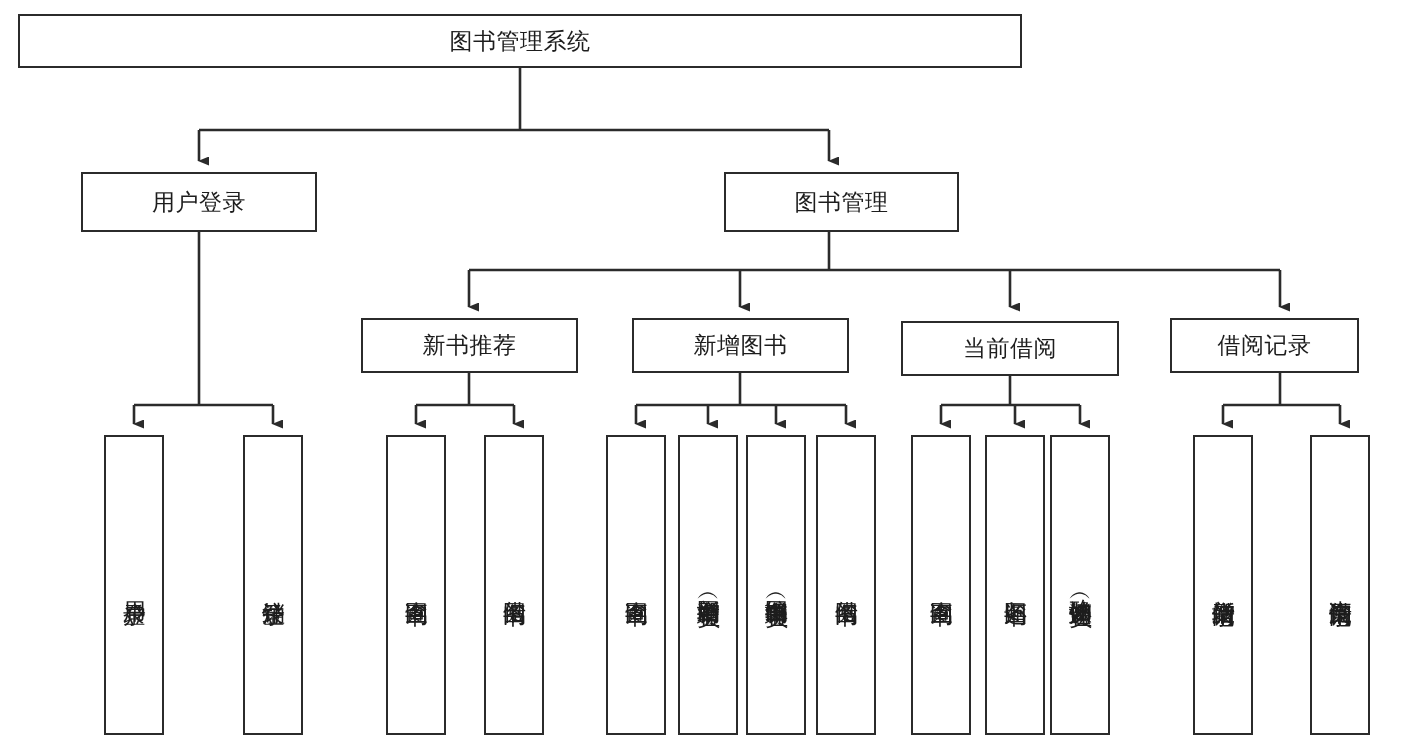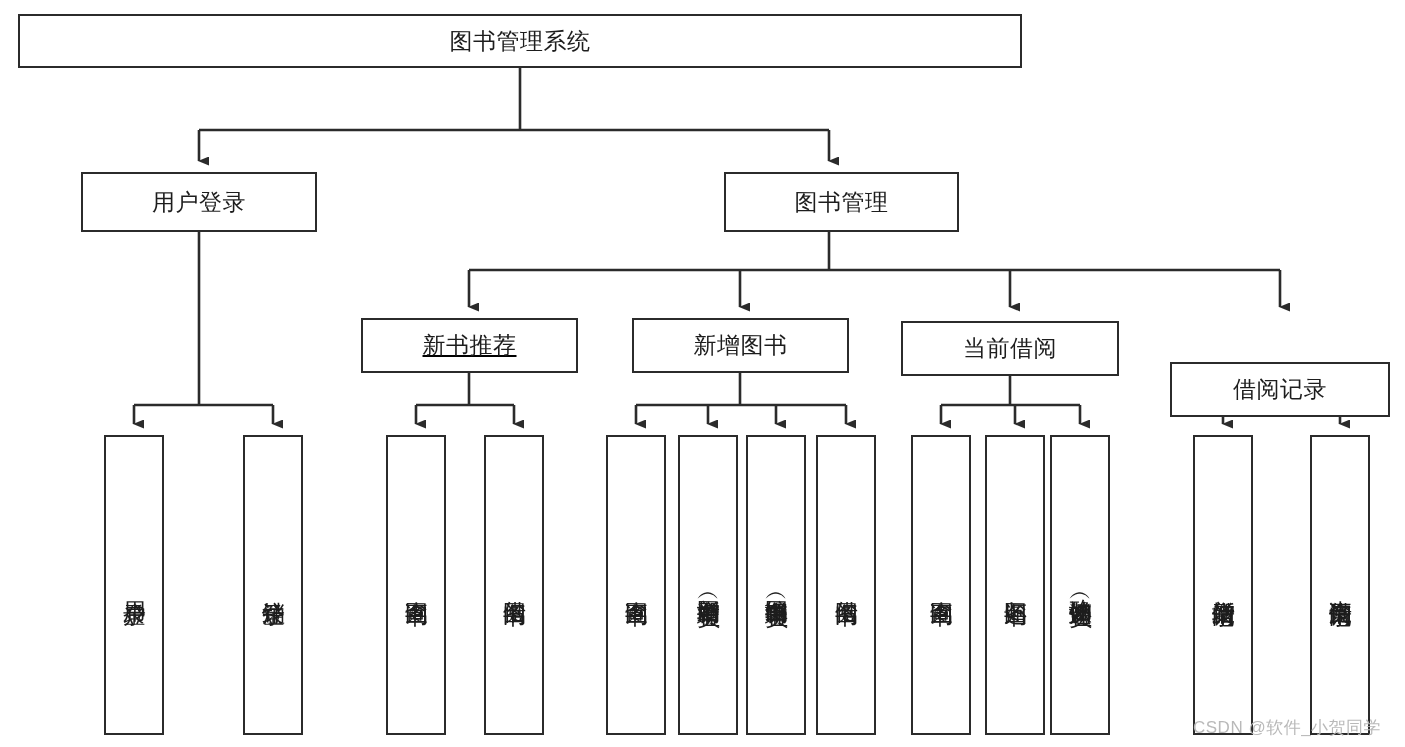--- a/index.html
+++ b/index.html
@@ -115,30 +115,30 @@
   <div id="nodes-layer">
       <div class="node-box node-root node-horizontal" style="left: 18px; top: 14px; width: 1004px; height: 54px;">
         <span class="node-label">图书管理系统</span>
       </div>
       <div class="node-box node-level2 node-horizontal" style="left: 81px; top: 172px; width: 236px; height: 60px;">
         <span class="node-label">用户登录</span>
       </div>
       <div class="node-box node-level2 node-horizontal" style="left: 712px; top: 172px; width: 235px; height: 60px; margin-left: 12px;">
         <span class="node-label">图书管理</span>
       </div>
-      <div class="node-box node-level3 node-horizontal" style="left: 361px; top: 318px; width: 217px; height: 55px; text-decoration: underline;">
+      <div class="node-box node-level3 node-horizontal" style="left: 361px; top: 318px; width: 217px; height: 55px;">
         <span class="node-label">新书推荐</span>
       </div>
       <div class="node-box node-level3 node-horizontal" style="left: 632px; top: 318px; width: 217px; height: 55px;">
         <span class="node-label">新增图书</span>
       </div>
       <div class="node-box node-level3 node-horizontal" style="left: 901px; top: 321px; width: 218px; height: 55px;">
         <span class="node-label">当前借阅</span>
       </div>
-      <div class="node-box node-level3 node-horizontal" style="left: 1170px; top: 318px; width: 220px; height: 55px; margin-top: 44px;">
+      <div class="node-box node-level3 node-horizontal" style="left: 1170px; top: 318px; width: 189px; height: 55px;">
         <span class="node-label">借阅记录</span>
       </div>
       <div class="node-box node-leaf node-vertical" style="left: 104px; top: 435px; width: 60px; height: 300px;">
         <span class="node-label">用户登录</span>
       </div>
       <div class="node-box node-leaf node-vertical" style="left: 243px; top: 435px; width: 60px; height: 300px;">
         <span class="node-label">注销登录</span>
       </div>
       <div class="node-box node-leaf node-vertical" style="left: 386px; top: 435px; width: 60px; height: 300px;">
         <span class="node-label">查询图书</span>
@@ -168,15 +168,14 @@
         <span class="node-label">确认归还（管理员）</span>
       </div>
       <div class="node-box node-leaf node-vertical" style="left: 1193px; top: 435px; width: 60px; height: 300px;">
         <span class="node-label">新增借阅记录</span>
       </div>
       <div class="node-box node-leaf node-vertical" style="left: 1310px; top: 435px; width: 60px; height: 300px;">
         <span class="node-label">查询借阅记录</span>
       </div>
     </div>
 
-  <div class="watermark" style="left: 1193px; top: 716px; color: rgb(185, 185, 185);">CSDN @软件_小贺同学</div>
 
 </div>
 
 </body></html>

